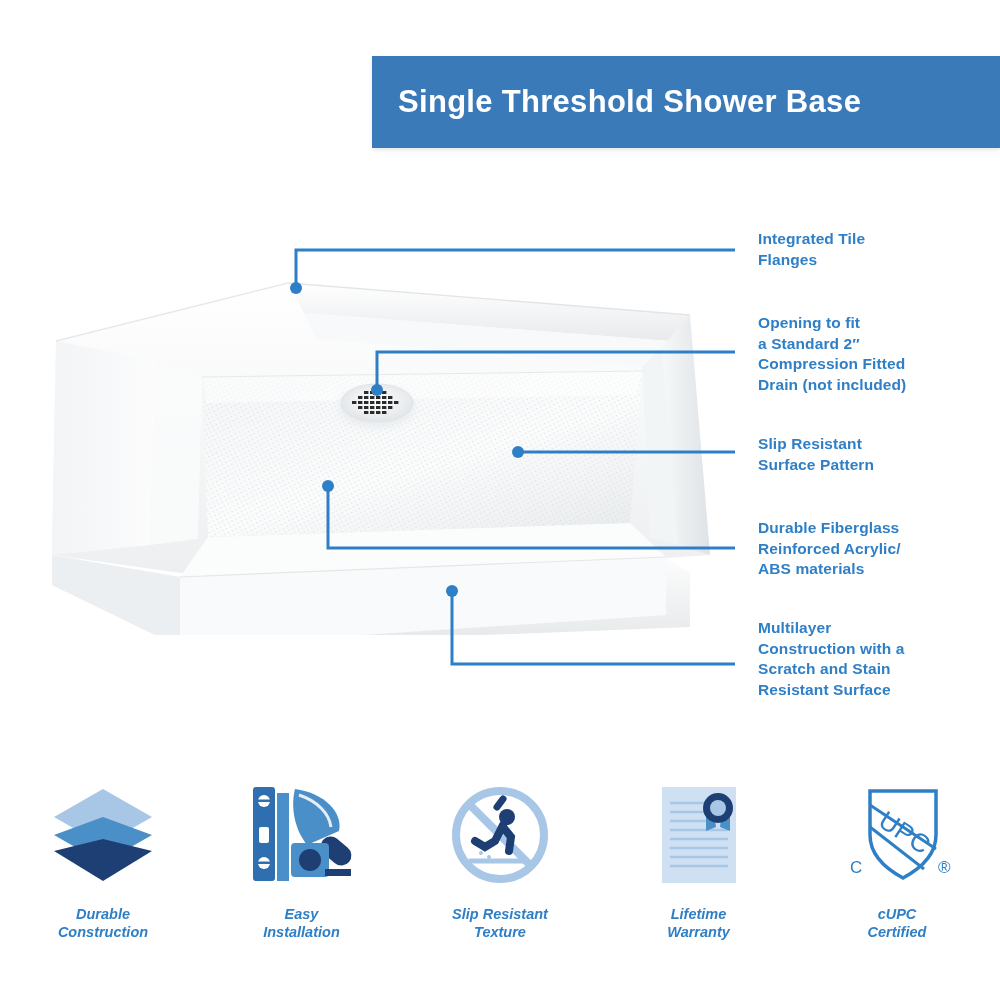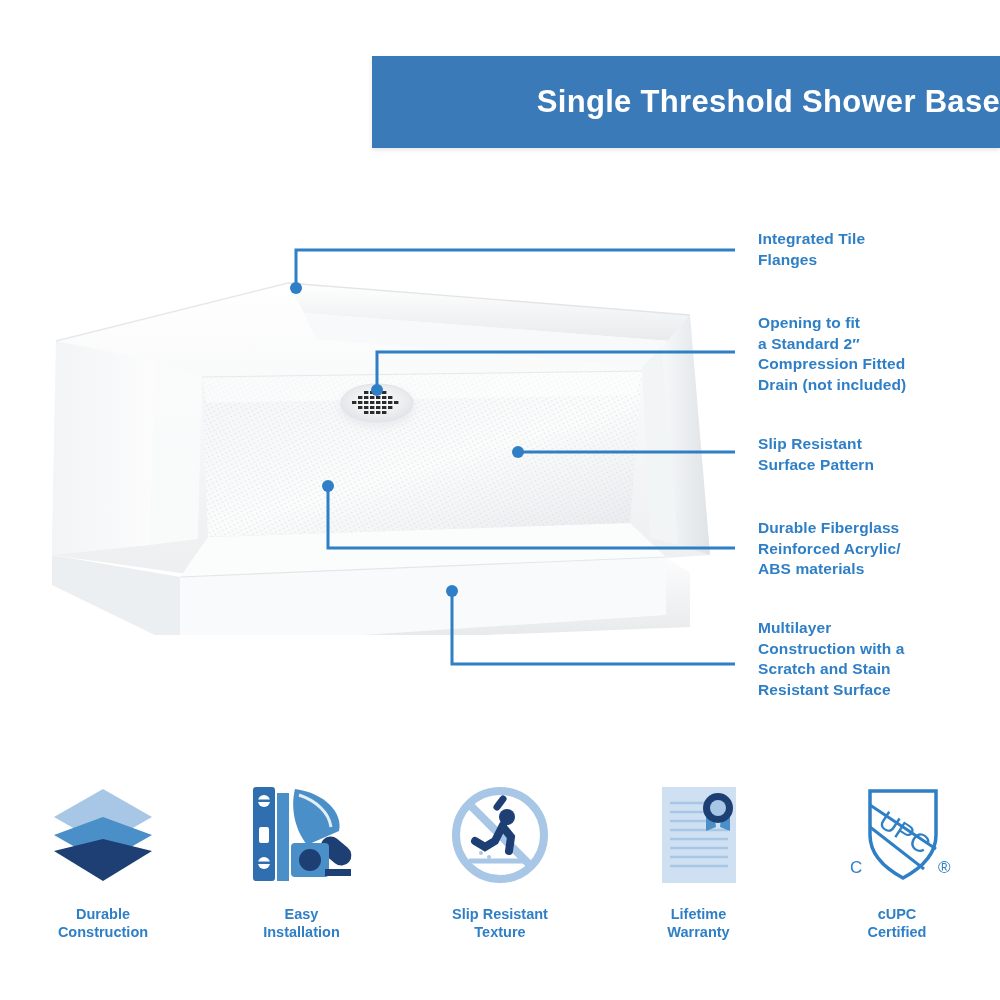--- a/index.html
+++ b/index.html
@@ -12,21 +12,20 @@
   }
   #stage{position:relative;width:1000px;height:1000px;background:#fff;}
 
   
   #title-banner{
     position:absolute;left:372px;top:56px;width:628px;height:92px;
     background:#3a7ab8;
     display:flex;align-items:center;
     box-sizing:border-box;padding-left:26px;
     box-shadow:0 2px 4px rgba(0,0,0,.10);
-    justify-content:flex-end;
   }
   #title-banner .title-text{
     color:#ffffff;
     font-size:31px;
     font-weight:bold;
     letter-spacing:.3px;
     white-space:nowrap;
   }
 
   
@@ -64,20 +63,21 @@
   .feature-icon{height:120px;display:flex;align-items:center;justify-content:center;}
   .feature-icon svg{display:block;}
   .feature-label{
     margin-top:10px;
     color:#2f7fc6;
     font-size:14.5px;
     font-weight:bold;
     line-height:1.25;
     text-align:center;
     white-space:pre-line;
+    font-style:italic;
   }
 </style>
 </head>
 <body>
 
 <div id="stage">
 
   <div id="title-banner">
     <div class="title-text">Single Threshold Shower Base</div>
   </div>

